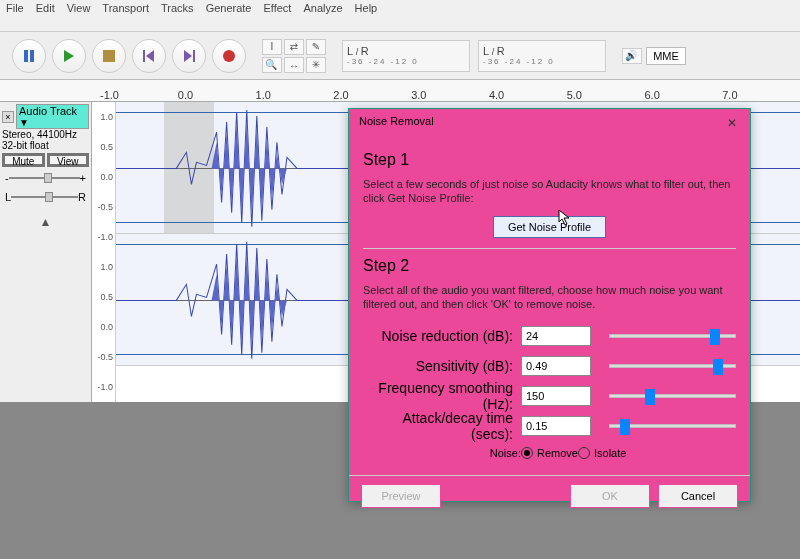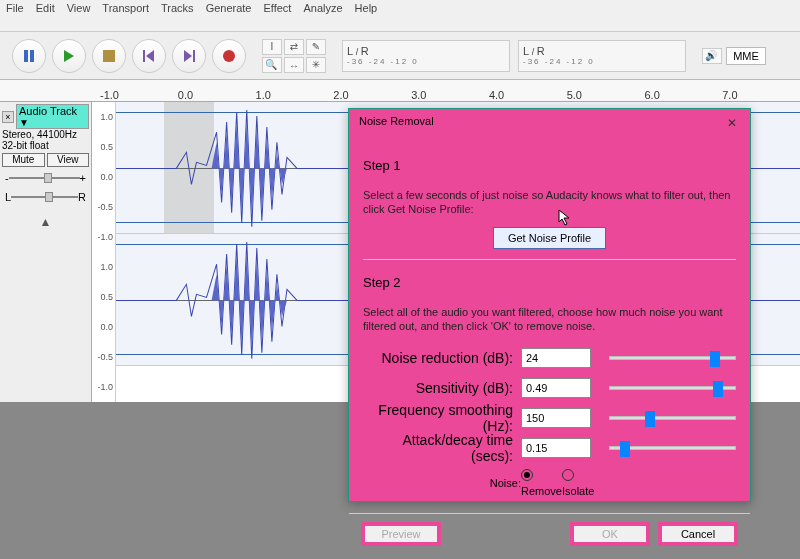--- a/index.html
+++ b/index.html
@@ -10,73 +10,73 @@
   .menubar span { color: #444; line-height: 16px; }
 
   
   .toolbar { background: #eee; border-bottom: 1px solid #bbb; height: 48px; display: flex; align-items: center; padding: 0 12px; gap: 16px; }
   .trans-btns { display: flex; gap: 6px; }
   .tbtn { width: 34px; height: 34px; border-radius: 50%; background: linear-gradient(#fff,#eee); border: 1px solid #ccc; display: flex; align-items: center; justify-content: center; }
   .cursor-tools { display: flex; flex-direction: column; gap: 2px; }
   .cursor-row { display: flex; gap: 2px; }
   .ctool { width: 20px; height: 16px; background: #f8f8f8; border: 1px solid #ccc; display:flex;align-items:center;justify-content:center; font-size:10px;color:#555;}
   .meters { display:flex; gap:8px; align-items:center; }
-  .meter { width:168px; height:32px; background:#f6f6f6; border:1px solid #ccc; display:flex; flex-direction:column; justify-content:center; padding:0 4px;}
+  .meter { width:128px; height:32px; background:#f6f6f6; border:1px solid #ccc; display:flex; flex-direction:column; justify-content:center; padding:0 4px;}
   .meter .lbl { color:#444; font-size:9px; }
   .meter .ticks { color:#777; font-size:8px; letter-spacing:2px;}
   .rightio { display:flex; gap:4px; align-items:center;}
   .iosel { width:40px; height:18px; background:#fff; border:1px solid #bbb; text-align:center; line-height:16px;}
 
   
   .ruler { background:#f8f8f8; border-bottom:1px solid #aaa; height:22px; display:flex; align-items:flex-end; padding-left:100px;}
   .rtick { width:88px; color:#333; font-size:11px; }
 
   
   .tracks { background:#fff; height:300px; display:flex; }
   .trackpanel { width:92px; background:#eee; border-right:1px solid #aaa; padding:2px; }
   .tp-title { display:flex; gap:2px; align-items:center;}
   .tp-x { width:12px;height:12px;background:#ddd;border:1px solid #999;display:flex;align-items:center;justify-content:center;font-size:9px;}
   .tp-dd { flex:1;background:#5eead4;border:1px solid #999;font-size:10px;padding:0 2px;}
   .tp-btns { display:flex; gap:2px; margin-top:2px;}
-  .tp-btn { flex:1;background:#f4f4f4;border:1px solid #737373;font-size:10px;text-align:center;height:14px;line-height:12px;}
+  .tp-btn { flex:1;background:#f4f4f4;border:3px solid #737373;font-size:10px;text-align:center;height:14px;line-height:12px;}
   .tp-slider { height:16px; margin-top:3px; display:flex;align-items:center;padding:0 3px;}
   .tp-slider .sline { flex:1;height:2px;background:#888;position:relative;}
   .tp-slider .sthumb { position:absolute;left:50%;top:-4px;width:8px;height:10px;background:#ccc;border:1px solid #888;}
   .tp-exp { text-align:center; margin-top:10px; font-size:12px; color:#555;}
   .wavescale { width:24px; background:#fff; border-right:1px solid #ccc; display:flex; flex-direction:column;}
   .wavescale div { flex:1; display:flex; align-items:center; justify-content:flex-end; padding-right:2px; color:#555; font-size:9px;}
   .wavecanvas { flex:1; position:relative; }
   .channel { height:132px; position:relative; border-bottom:1px solid #ccc; background:#f0f4fa;}
   .sel-region { position:absolute; left:48px; width:50px; top:0; bottom:0; background:#ccc; opacity:.7;}
   .zeroline { position:absolute; top:50%; left:0; right:0; height:1px; background:#666;}
   .envline { position:absolute; top:10px; left:0; right:0; height:1px; background:#36a;}
   .envline2 { position:absolute; bottom:10px; left:0; right:0; height:1px; background:#36a;}
   .wave-svg { position:absolute; inset:0; }
 
   
   .dialog { position:absolute; left:348px; top:108px; width:403px; height:394px; background:#ec4899; border:1px solid #1a9a7a; box-shadow:0 2px 10px rgba(0,0,0,.3);}
   .dlg-title { display:flex; justify-content:space-between; padding:6px 10px; font-size:12px;}
   .dlg-close { width:16px;height:16px;display:flex;align-items:center;justify-content:center;color:#333;font-size:12px;}
   .dlg-body { padding:6px 14px;}
-  .step-lbl { font-size:13px; margin:15px 0;}
+  .step-lbl { font-size:16px; margin:8px 0;}
   .step-text { font-size:11px; line-height:1.3; color:#222; margin-bottom:10px;}
   .gnp-btn { display:block; margin:0 auto 10px; padding:4px 14px; border:1px solid #4a6aaa; background:#e8f0ff; }
   .sep { height:1px; background:#ccc; margin:6px 0;}
   .param-row { display:flex; align-items:center; height:30px; gap:8px;}
   .param-row label { flex:0 0 150px; text-align:right; font-size:14px;}
   .param-row input[type=text] { width:70px;height:20px;border:1px solid #888;padding:0 4px;font-size:11px;}
   .slider-wrap { flex:1; display:flex; align-items:center; padding-left:10px; position:relative;}
   .slider-track { flex:1;height:4px;background:#ddd;border:1px solid #bbb;position:relative;}
   .slider-thumb { position:absolute; top:-6px; width:10px; height:16px; background:#0a84ff; }
   .radio-row { display:flex; align-items:center; padding-left:120px; margin:6px 0 10px;}
-  .radio-opt { display:flex; align-items:flex-start; gap:4px; font-size:11px;flex-direction:column;}
+  .radio-opt { display:flex; align-items:flex-end; gap:4px; font-size:11px;}
   .radio-dot { width:12px;height:12px;border:1px solid #333;border-radius:50%;display:inline-flex;align-items:center;justify-content:center;}
   .radio-dot.sel::after { content:"";width:6px;height:6px;background:#000;border-radius:50%;}
   .dlg-footer { border-top:1px solid #ccc; padding:8px 12px; display:flex; gap:8px;}
-  .fbtn { width:80px;height:24px;border:4px solid #ec4899;background:#f0f0f0;font-size:11px;}
+  .fbtn { width:80px;height:24px;border:1px solid #ec4899;background:#f0f0f0;font-size:11px;}
   .fbtn.dis { color:#aaa; }
 
   .cursor-img { position:absolute; left:558px; top:209px; width:14px; height:18px; pointer-events:none; }
 </style>
 </head>
 <body>
 
 <div class="menubar">
   <span>File</span>
   <span>Edit</span>

